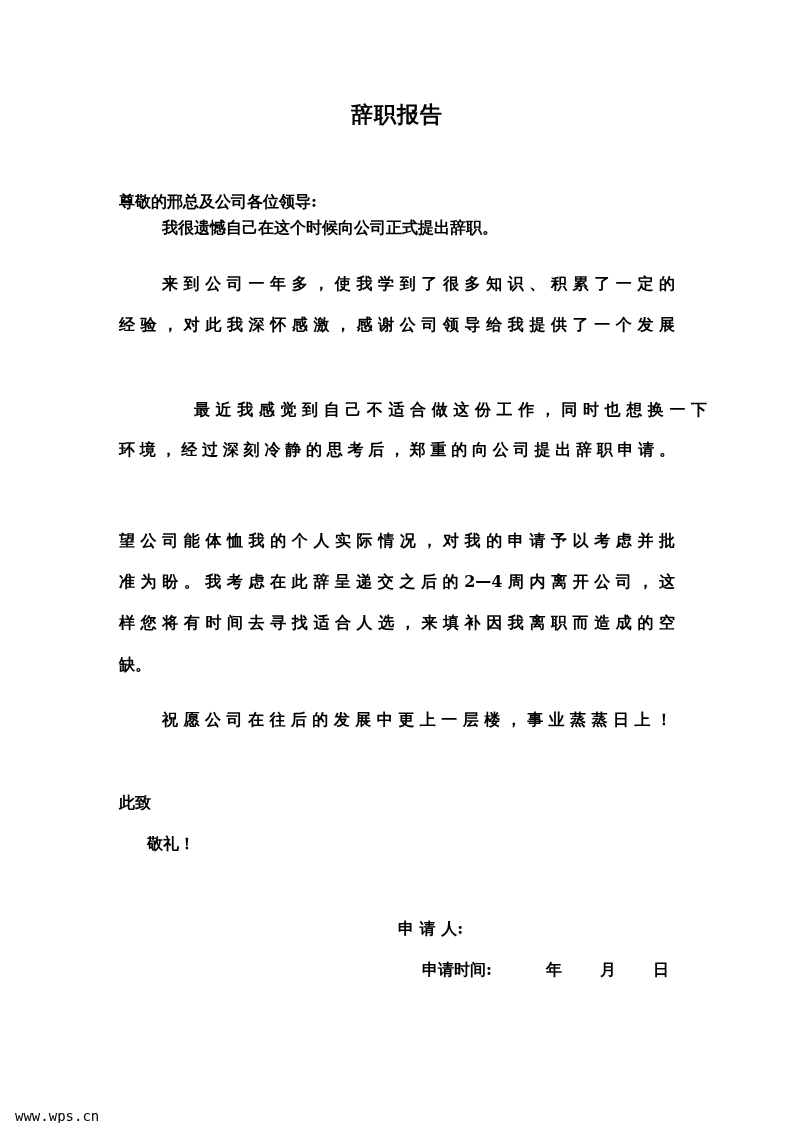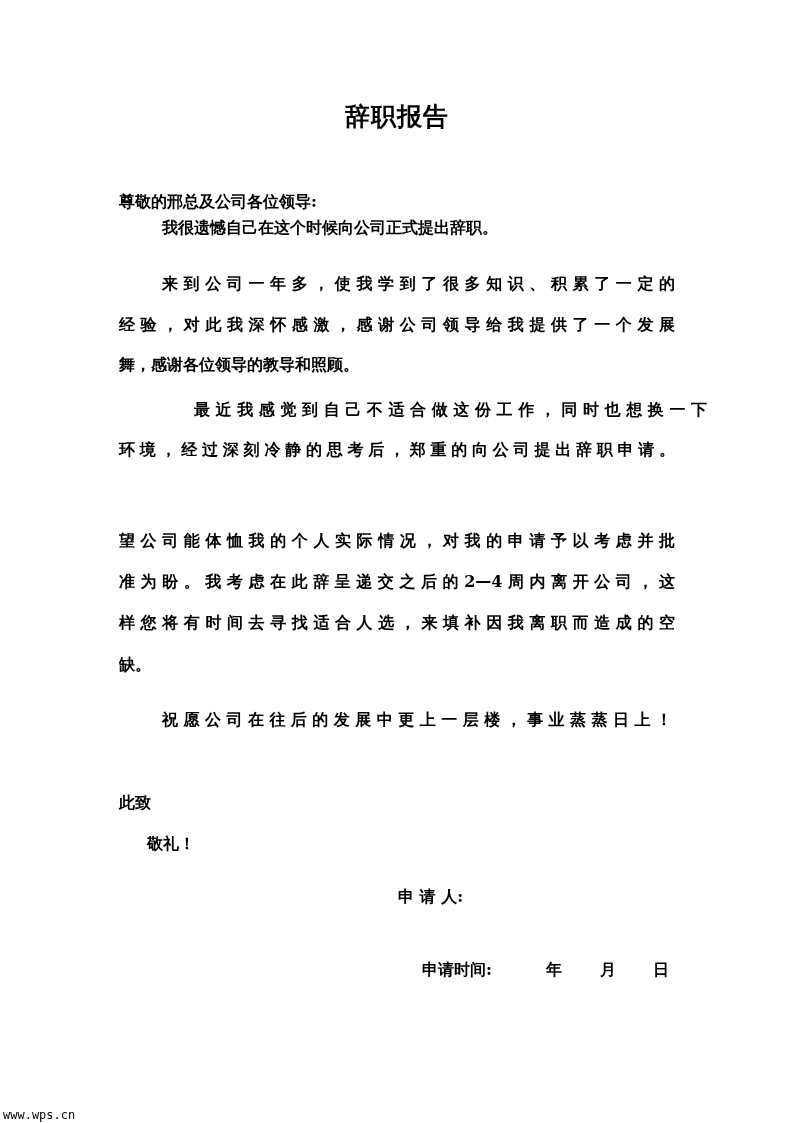--- a/index.html
+++ b/index.html
@@ -20,21 +20,21 @@
       left: 0; top: 0;
       width: 794px;
       height: 1123px;
     }
     .title {
       position: absolute;
       top: 100px;
       left: 0;
       width: 794px;
       text-align: center;
-      font-size: 25px;
+      font-size: 22px;
       font-weight: bold;
       letter-spacing: 1px;
     }
     .line {
       position: absolute;
       font-size: 16px;
       font-weight: bold;
       white-space: nowrap;
       line-height: 24px;
     }
@@ -42,56 +42,55 @@
     .indent { left: 162px; }
     .indent2 { left: 158px; }
     .sign { left: 398px; }
     .justify {
       width: 556px;
       text-align: justify;
       text-align-last: justify;
     }
     .watermark {
       position: absolute;
-      left: 3px;
+      left: 15px;
       top: 1108px;
       font-family: "DejaVu Sans Mono", "Liberation Mono", monospace;
-      font-size: 12px;
+      font-size: 14px;
       color: #000000;
     }
   </style>
 </head>
 <body>
 
 <div class="page">
 
   <div class="title">辞职报告</div>
 
   <div class="line left-col" style="top:190px;">尊敬的邢总及公司各位领导:</div>
 
   <div class="line indent" style="top:216px;">我很遗憾自己在这个时候向公司正式提出辞职。</div>
 
   <div class="line indent" style="top:272px; width:513px; text-align:justify; text-align-last:justify;">来到公司一年多，使我学到了很多知识、积累了一定的</div>
   <div class="line left-col justify" style="top:313px;">经验，对此我深怀感激，感谢公司领导给我提供了一个发展</div>
-  <div class="line left-col" style="top:353px;">舞，感谢各位领导的教导和照顾。</div>
 
   <div class="line indent" style="top:398px; width:513px; text-align:justify; text-align-last:justify;margin-left:32px;">最近我感觉到自己不适合做这份工作，同时也想换一下</div>
   <div class="line left-col justify" style="top:438px;">环境，经过深刻冷静的思考后，郑重的向公司提出辞职申请。</div>
 
   <div class="line left-col justify" style="top:529px;">望公司能体恤我的个人实际情况，对我的申请予以考虑并批</div>
   <div class="line left-col justify" style="top:570px;">准为盼。我考虑在此辞呈递交之后的2—4周内离开公司，这</div>
   <div class="line left-col justify" style="top:611px;">样您将有时间去寻找适合人选，来填补因我离职而造成的空</div>
   <div class="line left-col" style="top:653px;">缺。</div>
 
   <div class="line indent" style="top:708px; width:510px; text-align:justify; text-align-last:justify;">祝愿公司在往后的发展中更上一层楼，事业蒸蒸日上！</div>
 
   <div class="line left-col" style="top:791px;">此致</div>
   <div class="line" style="left:147px; top:832px;">敬礼！</div>
 
-  <div class="line sign" style="top:885px;">申 请 人:</div>
+  <div class="line sign" style="top:917px;">申 请 人:</div>
   <div class="line sign" style="top:958px;padding-left:24px;">申请时间:</div>
   <div class="line" style="left:546px; top:958px;">年</div>
   <div class="line" style="left:600px; top:958px;">月</div>
   <div class="line" style="left:653px; top:958px;">日</div>
 
   <div class="watermark">www.wps.cn</div>
 
 </div>
 
 </body></html>

